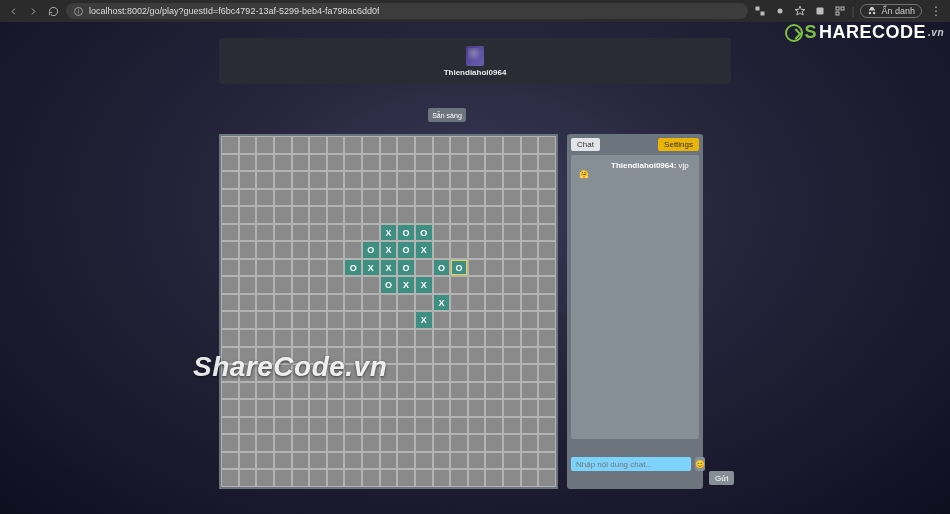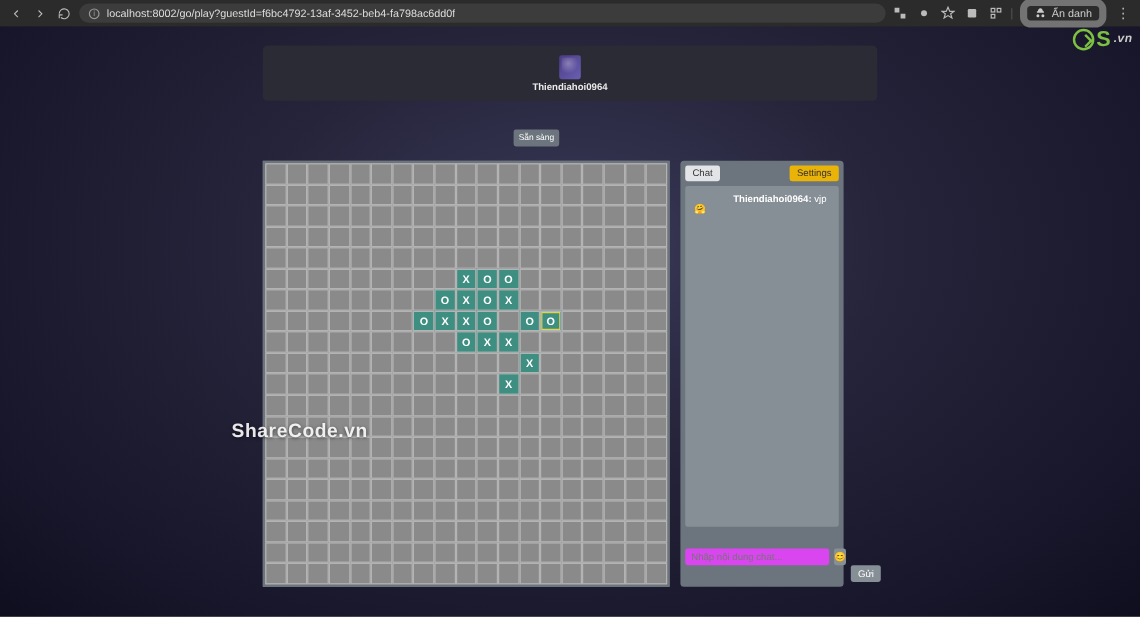--- a/index.html
+++ b/index.html
@@ -8,21 +8,21 @@
 
   
   .browser-bar { height:22px; background:#2b2b2b; display:flex; align-items:center; padding:0 6px; gap:6px; color:#ccc; font-size:10px; }
   .nav-btn { width:14px; height:14px; display:flex; align-items:center; justify-content:center; color:#bbb; cursor:pointer; }
   .nav-btn svg { width:11px; height:11px; }
   .url-bar { flex:1; background:#3c3c3c; border-radius:10px; height:16px; display:flex; align-items:center; padding:0 8px; gap:6px; }
   .url-bar .info-icon { width:9px; height:9px; border:1px solid #999; border-radius:50%; display:flex; align-items:center; justify-content:center; font-size:7px; color:#999; }
   .url-text { color:#ddd; font-size:9px; white-space:nowrap; overflow:hidden; }
   .ext-icons { display:flex; gap:8px; align-items:center; }
   .ext-icon { width:12px; height:12px; color:#bbb; display:flex; align-items:center; justify-content:center; }
-  .incognito { display:flex; align-items:center; gap:4px; font-size:9px; color:#ccc; padding:1px 6px; border:6px solid #737373; border-radius:9px; }
+  .incognito { display:flex; align-items:center; gap:4px; font-size:9px; color:#ccc; padding:1px 6px; border:1px solid #737373; border-radius:9px; }
   .kebab { font-size:12px; color:#bbb; padding:0 2px; }
 
   .page { position:relative; width:100%; height:calc(100% - 22px); }
 
   
   .player-bar { position:absolute; left:219px; top:16px; width:512px; height:46px; background:#2b2b36; border-radius:4px; display:flex; }
   .player-cell { flex:1; display:flex; flex-direction:column; align-items:center; justify-content:center; gap:2px; }
   .avatar { width:18px; height:20px; background:linear-gradient(135deg,#4a3b84,#6a5fb2); border-radius:2px; position:relative; }
   .avatar::after { content:""; position:absolute; inset:2px; background:radial-gradient(circle at 40% 30%, rgba(255,255,255,.3), transparent 60%); }
   .player-name { color:#eaeaea; font-size:8px; font-weight:bold; }
@@ -37,31 +37,31 @@
   .cell.hi { box-shadow: inset 0 0 0 1px #e0d44a; }
 
   
   .side { position:absolute; left:567px; top:112px; width:136px; height:355px; background:#6c757d; border-radius:3px; display:flex; flex-direction:column; padding:4px; gap:4px; }
   .tabs-row { display:flex; justify-content:space-between; }
   .tab-btn { font-size:8px; color:#333; background:#eab308; border-radius:2px; padding:2px 6px; cursor:pointer; }
   .tab-btn.active { background:#e2e4e7; }
   .chat-box { flex:1; background:#868e96; border-radius:2px; padding:6px 8px; font-size:8px; color:#fff; overflow:hidden; }
   .chat-line b { font-weight:bold;margin-left:32px; }
   .input-row { display:flex; gap:4px; align-items:center; }
-  .chat-input { flex:1; height:14px; border:none; border-radius:2px; padding:0 5px; font-size:8px; background:#d946ef; color:#333; }
+  .chat-input { flex:1; height:14px; border:none; border-radius:2px; padding:0 5px; font-size:8px; background:#7dd3fc; color:#333; }
   .emoji-btn { width:14px; height:14px; background:#868e96; border-radius:2px; display:flex; align-items:center; justify-content:center; font-size:8px; cursor:pointer; }
   .send-btn { height:14px; padding:0 6px; background:#868e96; color:#fff; border:none; border-radius:2px; font-size:8px; cursor:pointer;margin-top:28px; }
 
   
   .wm-logo { position:absolute; right:6px; top:0px; font-size:18px; font-weight:bold; letter-spacing:0.5px; color:#fff; display:flex; align-items:center; gap:2px; }
   .wm-logo .s { color:#7cc142; }
   .wm-logo .vn { font-size:10px; color:#ccc;font-style:italic; }
   .wm-logo .swirl { width:18px; height:18px; border:2px solid #7cc142; border-radius:50%; position:relative; display:inline-block;}
   .wm-logo .swirl::after { content:""; position:absolute; width:6px; height:6px; border:2px solid #7cc142; border-left:none; border-bottom:none; transform:rotate(45deg); top:4px; left:5px; }
-  .wm-text1 { position:absolute; left:193px; top:329px; font-size:16px; font-weight:bold; color:rgba(255,255,255,0.9); text-shadow:0 1px 3px rgba(0,0,0,.6); letter-spacing:0.5px; }
+  .wm-text1 { position:absolute; left:193px; top:329px; font-size:28px; font-weight:bold; color:rgba(255,255,255,0.9); text-shadow:0 1px 3px rgba(0,0,0,.6); letter-spacing:0.5px;font-style:italic; }
   .wm-text2 { position:absolute; left:350px; bottom:5px; font-size:18px; font-weight:bold; color:rgba(255,255,255,0.85); text-shadow:0 1px 3px rgba(0,0,0,.7); letter-spacing:0.5px; }
 </style>
 </head>
 <body>
 
 <div class="browser-bar">
   <div class="nav-btn">
       <svg viewBox="0 0 24 24" fill="none" stroke="currentColor" stroke-width="2">
         <path d="M15 18l-6-6 6-6"></path>
       </svg>
@@ -72,21 +72,21 @@
       </svg>
     </div>
   <div class="nav-btn">
       <svg viewBox="0 0 24 24" fill="none" stroke="currentColor" stroke-width="2">
         <path d="M3 12a9 9 0 1 1 3 6.7"></path>
         <path d="M3 20v-6h6"></path>
       </svg>
     </div>
   <div class="url-bar">
     <span class="info-icon">i</span>
-    <span class="url-text">localhost:8002/go/play?guestId=f6bc4792-13af-3452-beb4-fa798ac6dd0f</span>
+    <span class="url-text">localhost:8002/go/play?guestId=f6bc4792-13af-5299-beb4-fa798ac6dd0f</span>
   </div>
   <div class="ext-icons">
     <div class="ext-icon">
         <svg viewBox="0 0 24 24" fill="currentColor">
           <path d="M3 3h8v8H3z M13 13h8v8h-8z"></path>
         </svg>
       </div>
     <div class="ext-icon">
         <svg viewBox="0 0 24 24" fill="currentColor">
           <circle cx="12" cy="12" r="5"></circle>
@@ -118,20 +118,21 @@
     <span>Ẩn danh</span>
   </div>
   <div class="kebab">⋮</div>
 </div>
 
 <div class="page">
 
   <div class="wm-logo">
     <span class="swirl"></span>
     <span class="s">S</span>
+      <span>HARECODE</span>
       <span class="vn">.vn</span>
   </div>
 
   <div class="player-bar">
     <div class="player-cell">
       <div class="avatar"></div>
       <div class="player-name">Thiendiahoi0964</div>
     </div>
   </div>
 

